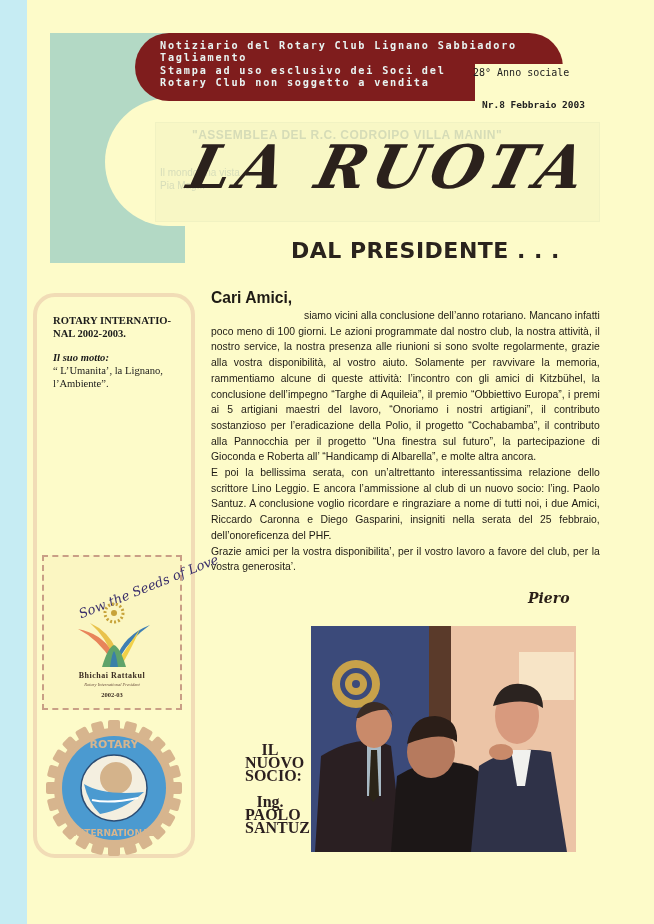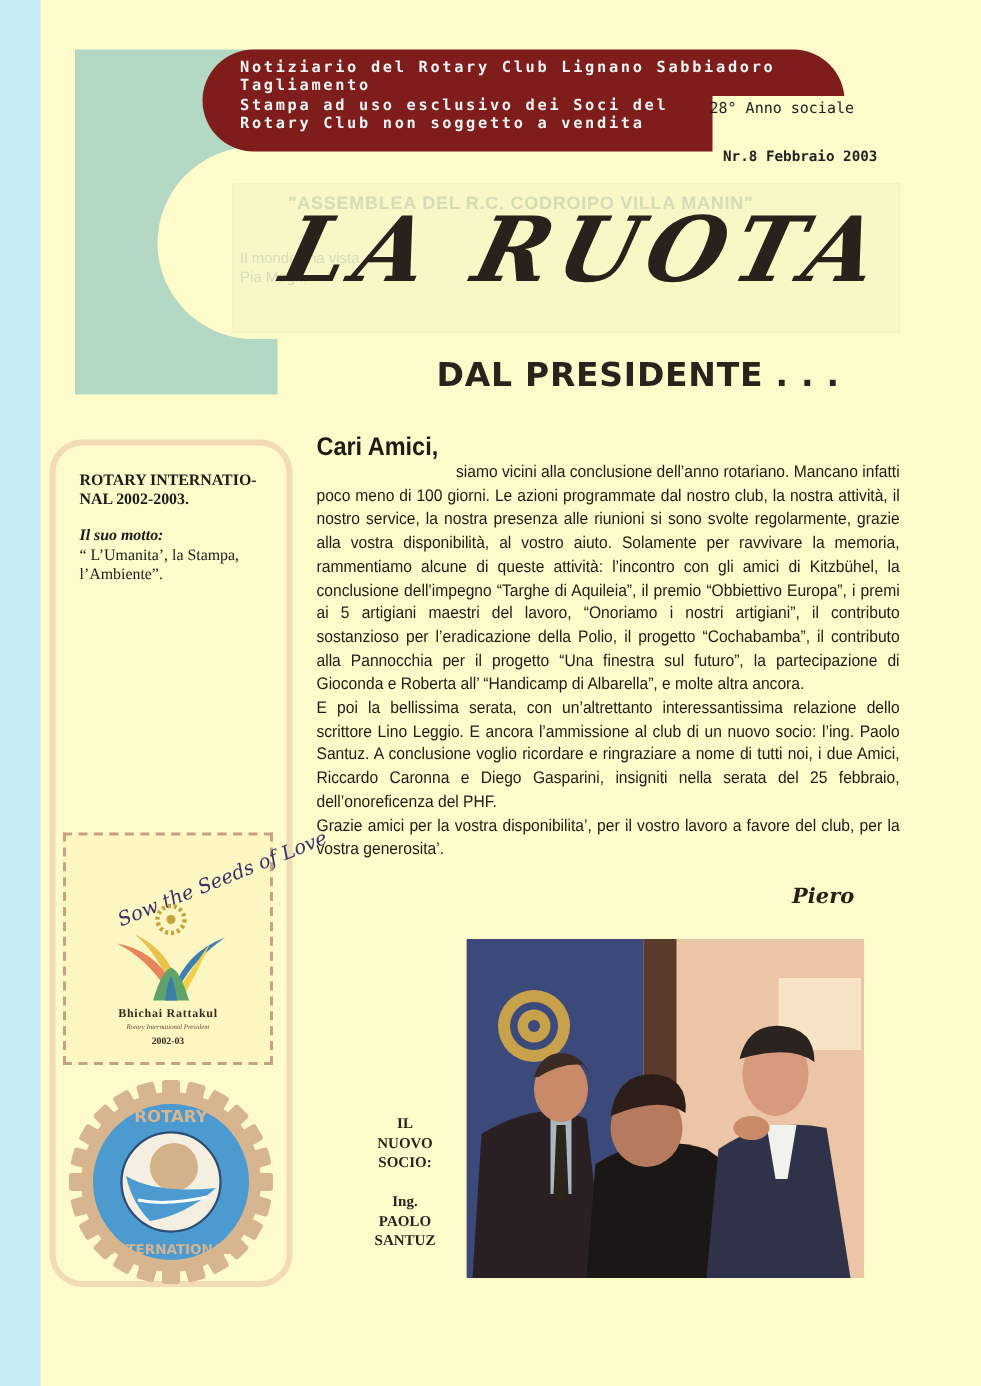--- a/index.html
+++ b/index.html
@@ -27,21 +27,21 @@
   .stamp-title { position:absolute; left:30px; top:22px; font-family:"DejaVu Serif", serif; font-style:italic; font-size:13px; color:#3a2f6b; transform:rotate(-22deg); white-space:nowrap; }
   .stamp-name { position:absolute; left:0; width:100%; top:114px; text-align:center; font-family:"Liberation Serif", serif; font-size:8px; font-weight:bold; color:#3b2c22; letter-spacing:.5px; }
   .stamp-sub { position:absolute; left:0; width:100%; top:125px; text-align:center; font-family:"Liberation Serif", serif; font-style:italic; font-size:4.5px; color:#6b4e3e; }
   .stamp-year { position:absolute; left:0; width:100%; top:134px; text-align:center; font-family:"Liberation Serif", serif; font-size:6.5px; font-weight:bold; color:#3b2c22; }
   .emblem { position:absolute; left:44px; top:718px; width:140px; height:140px; }
   .greeting { position:absolute; left:211px; top:288px; font-family:"Liberation Sans", sans-serif; font-weight:bold; font-size:17px; color:#1e1a14; transform:scaleX(.92); transform-origin:left; }
   .letter { position:absolute; left:211px; top:308px; width:389px; font-family:"Liberation Sans", sans-serif; font-size:11.2px; line-height:15.7px; color:#1e1a14; text-align:justify; transform:scaleX(.93); transform-origin:left; width:418px; }
   .letter p { text-indent:0; }
   .letter .indent { text-indent:100px; }
   .signature { position:absolute; left:528px; top:590px; font-family:"DejaVu Serif", serif; font-style:italic; font-weight:bold; font-size:14px; color:#2a1f18; }
-  .caption { position:absolute; left:245px; top:743px; width:50px; text-align:center; font-family:"Liberation Serif", serif; font-weight:bold; font-size:10px; line-height:13px; color:#2b1f1f; }
+  .caption { position:absolute; left:245px; top:743px; width:50px; text-align:center; font-family:"Liberation Serif", serif; font-weight:bold; font-size:16px; line-height:13px; color:#2b1f1f; }
   .photo { position:absolute; left:311px; top:626px; width:265px; height:226px; overflow:hidden; background:#f0c7ab; }
 </style>
 </head>
 <body>
 
 <div class="blue-strip"></div>
 <div class="teal-square"></div>
 <div class="cream-cutout"></div>
 
 <div class="ghost-box">
@@ -60,21 +60,21 @@
 <div class="anno">28° Anno sociale</div>
 <div class="issue">Nr.8 Febbraio 2003</div>
 
 <div class="masthead">LA RUOTA</div>
 <div class="section-title">DAL PRESIDENTE . . .</div>
 
 <div class="sidebar-box"></div>
 <div class="side-text">
   <p><b>ROTARY INTERNATIO-NAL 2002-2003.</b></p>
   <p><span class="bi">Il suo motto:</span><br>
-     <span>“ L’Umanita’, la Stampa, l’Ambiente”.</span></p>
+     <span>“ L’Umanita’, la Lignano, l’Ambiente”.</span></p>
 </div>
 
 <div class="stamp">
   <div class="stamp-title">Sow the Seeds of Love</div>
   <svg style="position:absolute;left:30px;top:42px" width="80" height="70" viewBox="0 0 80 70">
     <circle cx="40" cy="14" r="9" fill="none" stroke="#c7a33a" stroke-width="3" stroke-dasharray="2 2"></circle>
     <circle cx="40" cy="14" r="3" fill="#c7a33a"></circle>
     <path d="M38 62 Q24 40 4 30 Q26 34 38 52Z" fill="#e8845a"></path>
     <path d="M40 60 Q32 38 16 24 Q34 32 42 50Z" fill="#e9c24b"></path>
     <path d="M42 60 Q50 36 76 26 Q56 40 46 58Z" fill="#3e7fb3"></path>

